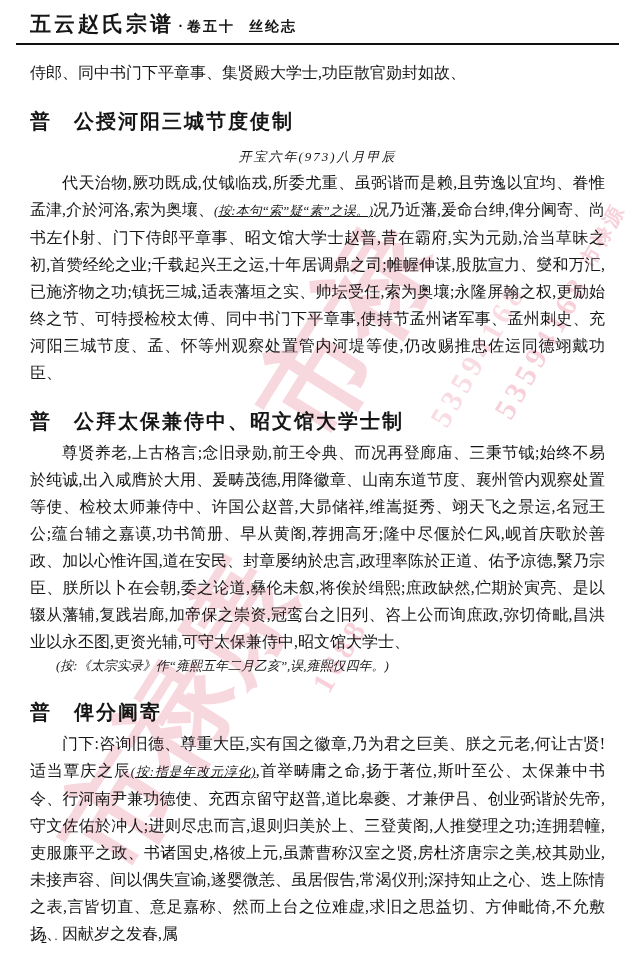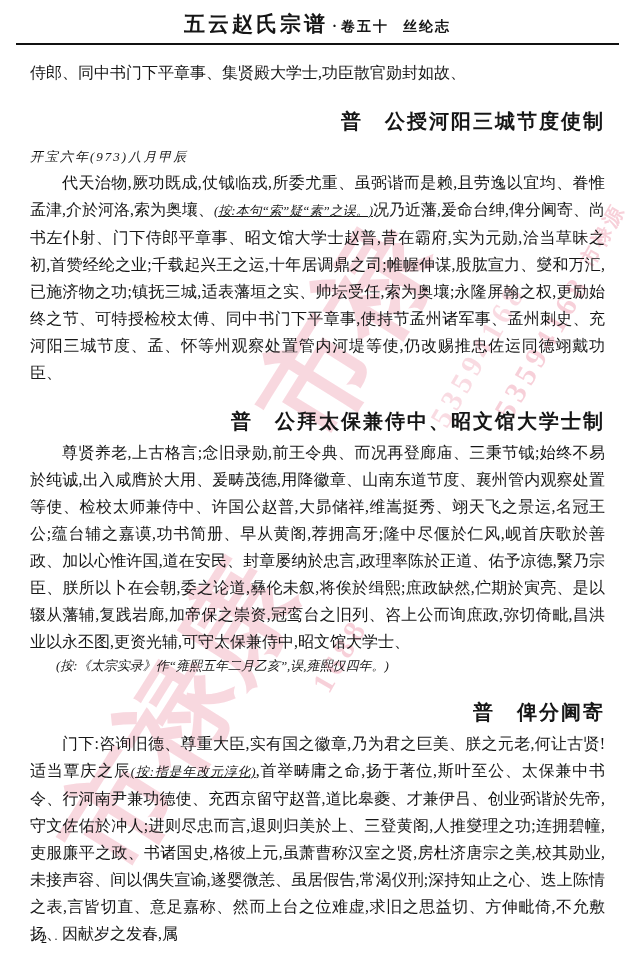--- a/index.html
+++ b/index.html
@@ -4,32 +4,32 @@
 <style>
   html,body{margin:0;padding:0;background:#888;}
   .page{
     width:635px;height:957px;position:relative;overflow:hidden;
     background:#ffffff;margin:0 auto;
     font-family:"Liberation Serif","DejaVu Serif",serif;
     color:#161616;
   }
   .content{position:relative;z-index:2;padding:10px 30px 0 30px;}
   
-  .header{text-align:center;white-space:nowrap;}
+  .header{text-align:left;white-space:nowrap;}
   .header-title{font-size:21px;font-weight:bold;letter-spacing:3px;}
   .header-sep{font-size:15px;font-weight:bold;margin:0 4px;}
   .header-vol{font-size:14px;font-weight:bold;letter-spacing:2px;}
   .header-sub{font-size:14px;font-weight:bold;letter-spacing:2px;margin-left:14px;}
   .header-rule{border:none;border-top:2px solid #111;margin:5px -14px 0 -14px;}
   
   .para{font-size:16px;line-height:27px;text-align:justify;margin:0;}
   .cont{margin-top:14px;}
   .indent{text-indent:2em;}
-  .sec-title{text-align:right;font-size:20px;font-weight:bold;letter-spacing:2px;margin:22px 0 0 0;line-height:27px;}
-  .sec-date{text-align:left;font-size:13px;font-style:italic;letter-spacing:2px;margin:13px 0 0 0;line-height:17px;}
+  .sec-title{text-align:left;font-size:20px;font-weight:bold;letter-spacing:2px;margin:22px 0 0 0;line-height:27px;}
+  .sec-date{text-align:center;font-size:13px;font-style:italic;letter-spacing:2px;margin:13px 0 0 0;line-height:17px;}
   .body-block{margin-top:4px;}
   .note{font-size:13px;font-style:italic;text-decoration:underline;}
   .footnote-line{font-size:13px;font-style:italic;line-height:22px;text-indent:2em;margin:0;}
   .footer-pagenum{position:absolute;left:30px;bottom:10px;font-size:12px;letter-spacing:2px;z-index:2;}
   
   .wm{position:absolute;z-index:1;color:#f0a3b5;font-weight:bold;pointer-events:none;white-space:nowrap;}
   .wm-big{font-size:112px;opacity:.42;}
   .wm-num{font-size:30px;opacity:.5;letter-spacing:5px;}
   .wm-small{font-size:20px;opacity:.5;letter-spacing:3px;}
   .wm1{left:10px;top:640px;transform:rotate(-58deg);}

